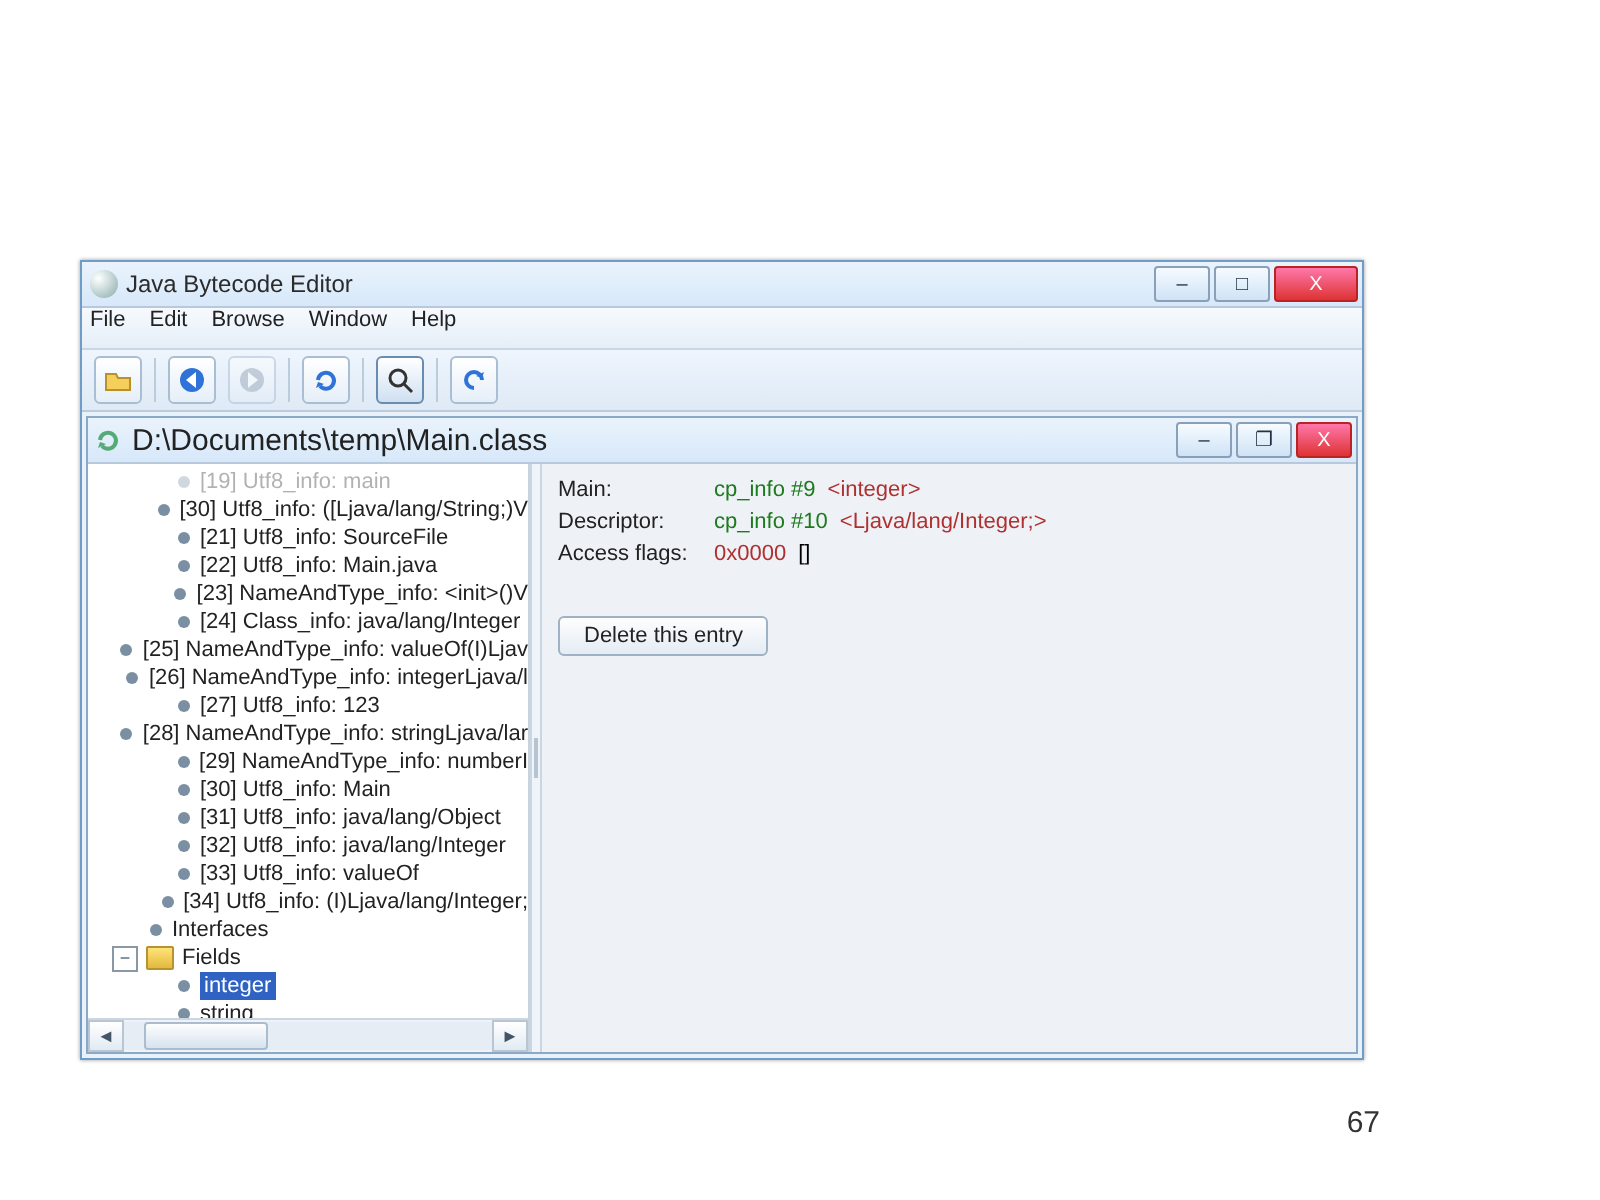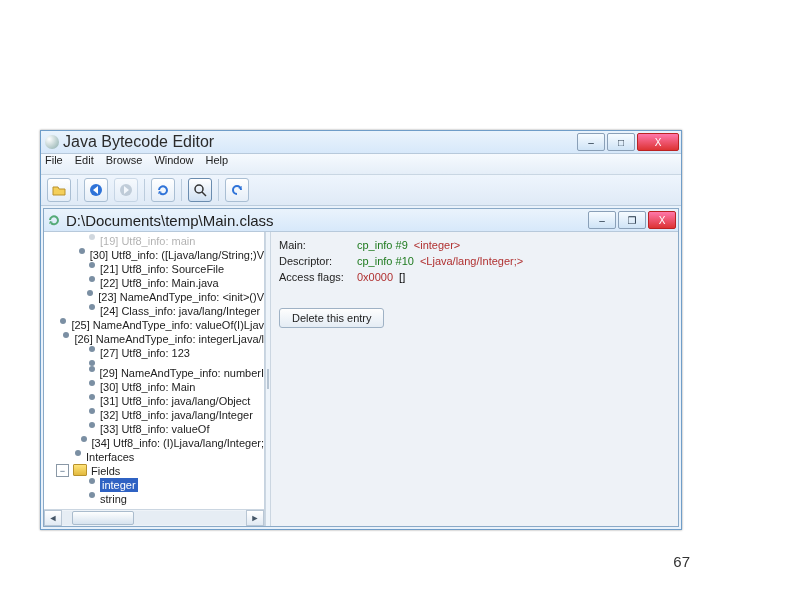--- a/index.html
+++ b/index.html
@@ -1,35 +1,35 @@
 <!DOCTYPE html>
 <html><head>
 <meta charset="utf-8">
 <style>
   html,body{margin:0;padding:0;font-family:"Segoe UI",Tahoma,sans-serif;font-size:11px;background:#fff;color:#000;width:800px;height:600px;overflow:hidden}
   .page{width:800px;height:600px;position:relative}
   .pgnum{position:absolute;right:110px;bottom:30px;font-size:15px;color:#333}
   .outer{position:absolute;left:40px;top:130px;width:640px;border:1px solid #6f9dc8;background:#e9f2fb;box-shadow:0 0 2px #999}
   .titlebar{height:22px;display:flex;align-items:center;background:linear-gradient(#eaf3fc,#d7e8fa);border-bottom:1px solid #b7c9db}
   .titlebar .ico{width:14px;height:14px;margin:0 4px;border-radius:50%;background:radial-gradient(circle at 30% 30%,#fff,#8aa)}
-  .titlebar .ttl{flex:1;font-size:16px;color:#2b2b2b}
+  .titlebar .ttl{flex:1;font-size:12px;color:#2b2b2b}
   .wbtns{display:flex;margin-right:2px}
   .wbtn{width:26px;height:16px;margin-left:2px;border:1px solid #8aa0b8;border-radius:2px;background:linear-gradient(#f6fbff,#cfe3f6);display:flex;align-items:center;justify-content:center;font-size:10px;color:#234}
   .wbtn.close{background:linear-gradient(#f7a,#d33);color:#fff;border-color:#b22;width:40px}
   .menubar{height:20px;display:flex;background:linear-gradient(#f6fafe,#e5eef8);border-bottom:1px solid #c9d6e3;padding-left:4px}
   .menubar span{margin-right:12px;color:#222}
   .toolbar{height:30px;display:flex;align-items:center;background:linear-gradient(#eef5fd,#dfeaf6);border-bottom:1px solid #bcd;padding-left:6px;gap:6px}
   .tbtn{width:22px;height:22px;border:1px solid #a9bed3;border-radius:3px;background:linear-gradient(#fff,#e5eef8);display:flex;align-items:center;justify-content:center}
   .inner{margin:2px;border:1px solid #8aa9c7;background:#fff}
   .inner .titlebar{background:linear-gradient(#eaf3fc,#d7e8fa)}
   .inner .titlebar .ttl{font-size:15px;color:#222;padding-left:2px}
   .body{display:flex;height:294px}
   .left{width:220px;border-right:1px solid #c6d3e0;display:flex;flex-direction:column;background:#fff}
   .tree{flex:1;overflow:hidden;padding:2px 0 2px 2px;color:#222}
-  .node{white-space:nowrap;line-height:14px;display:flex;align-items:flex-start;padding-left:0}
+  .node{white-space:nowrap;line-height:14px;display:flex;align-items:center;padding-left:0}
   .node .exp{width:11px;height:11px;border:1px solid #8a98a6;margin-right:2px;display:inline-flex;align-items:center;justify-content:center;font-size:9px;color:#46607a;background:#fff}
   .node .sp{display:inline-block}
   .bullet{width:6px;height:6px;border-radius:50%;background:#7b8fa3;margin:0 5px 0 3px;display:inline-block;flex:none}
   .fold{width:12px;height:10px;background:linear-gradient(#ffe47a,#e2b93e);border:1px solid #b8922c;border-radius:1px;margin:0 4px 0 2px;display:inline-block;flex:none}
   .sel{background:#2f62c3;color:#fff;padding:0 2px}
   .hscroll{height:16px;border-top:1px solid #cbd6e1;background:#eef3f8;display:flex;align-items:center}
   .hscroll .arrow{width:16px;height:14px;border:1px solid #b8c6d4;background:linear-gradient(#fff,#e1eaf3);display:flex;align-items:center;justify-content:center;font-size:9px;color:#456}
   .hscroll .track{flex:1;height:14px;background:#e6edf4;position:relative}
   .hscroll .thumb{position:absolute;left:10px;top:0;width:60px;height:12px;border:1px solid #aabccd;background:linear-gradient(#fdfefe,#d7e3ef);border-radius:2px}
   .splitter{width:4px;background:#eef4fa;border-left:1px solid #cbd6e1;border-right:1px solid #cbd6e1;cursor:col-resize;display:flex;align-items:center;justify-content:center}
@@ -169,20 +169,21 @@
                 <span>[26] NameAndType_info: integerLjava/l</span>
               </div>
             <div class="node">
                 <span class="sp" style="width:40px"></span>
                 <span class="bullet"></span>
                 <span>[27] Utf8_info: 123</span>
               </div>
             <div class="node">
                 <span class="sp" style="width:40px"></span>
                 <span class="bullet"></span>
+                <span>[28] NameAndType_info: stringLjava/lar</span>
               </div>
             <div class="node">
                 <span class="sp" style="width:40px"></span>
                 <span class="bullet"></span>
                 <span>[29] NameAndType_info: numberI</span>
               </div>
             <div class="node">
                 <span class="sp" style="width:40px"></span>
                 <span class="bullet"></span>
                 <span>[30] Utf8_info: Main</span>

